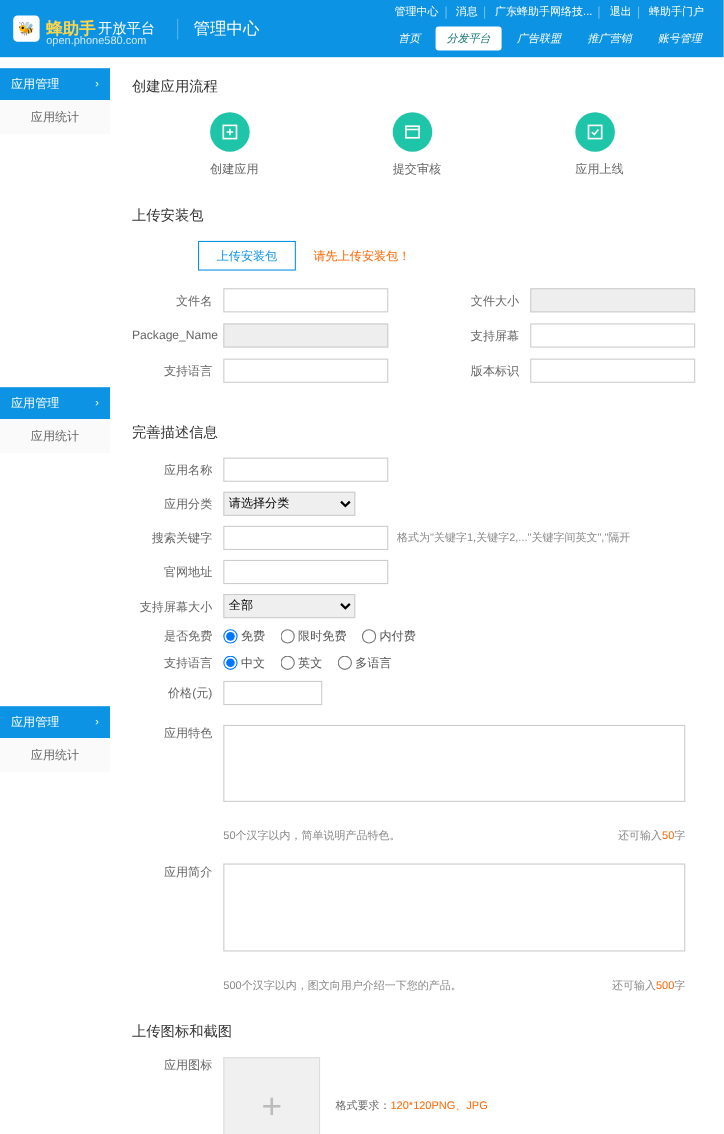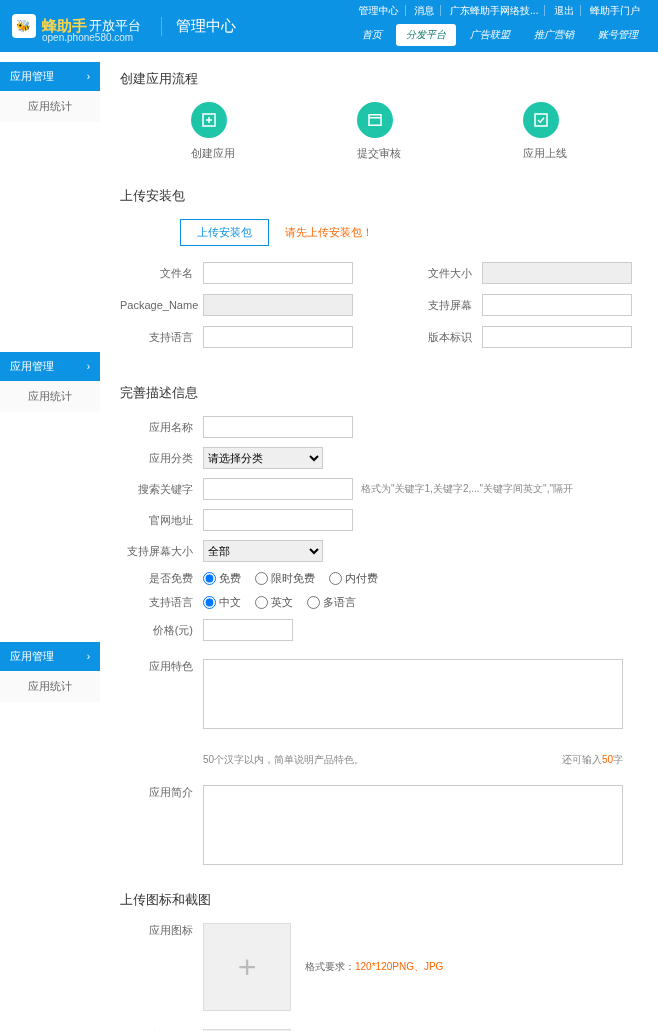--- a/index.html
+++ b/index.html
@@ -261,20 +261,24 @@
         </div>
       <div class="hint-row">
         <span class="hint-left">50个汉字以内，简单说明产品特色。</span>
         <span class="hint-right"><span>还可输入</span><span class="num">50</span><span>字</span></span>
       </div>
 
       <div class="textarea-row">
           <div class="form-label">应用简介</div>
           <textarea class="textarea tall" style=""></textarea>
         </div>
+      <div class="hint-row">
+        <span class="hint-left">500个汉字以内，图文向用户介绍一下您的产品。</span>
+        <span class="hint-right"><span>还可输入</span><span class="num">500</span><span>字</span></span>
+      </div>
     </div>
 
     <div class="upload-section">
       <div class="section-title">上传图标和截图</div>
       <div class="upload-row">
         <div class="form-label">应用图标</div>
         <div class="upload-box">
             <span class="plus">+</span>
           </div>
         <div class="upload-hint"><span>格式要求：</span><span class="orange">120*120PNG、JPG</span></div>

